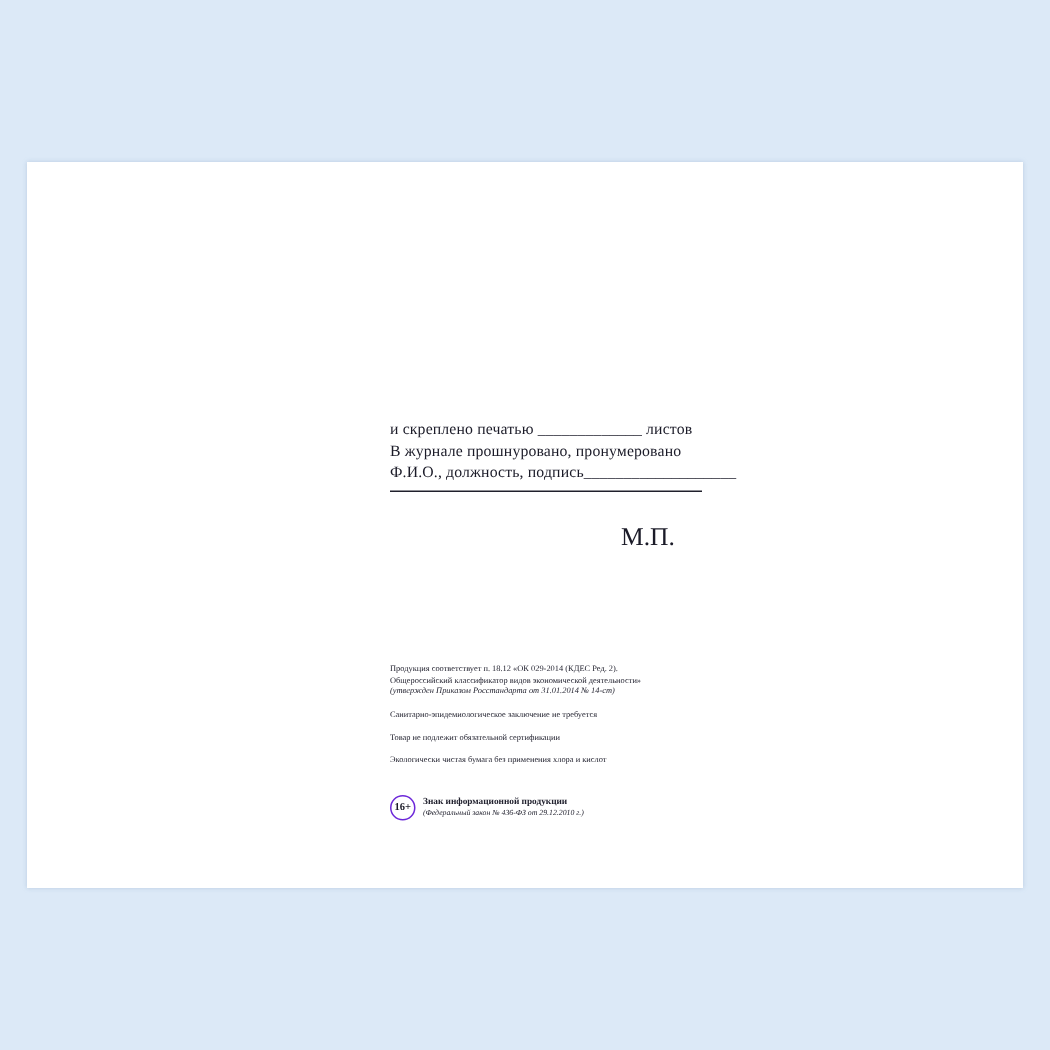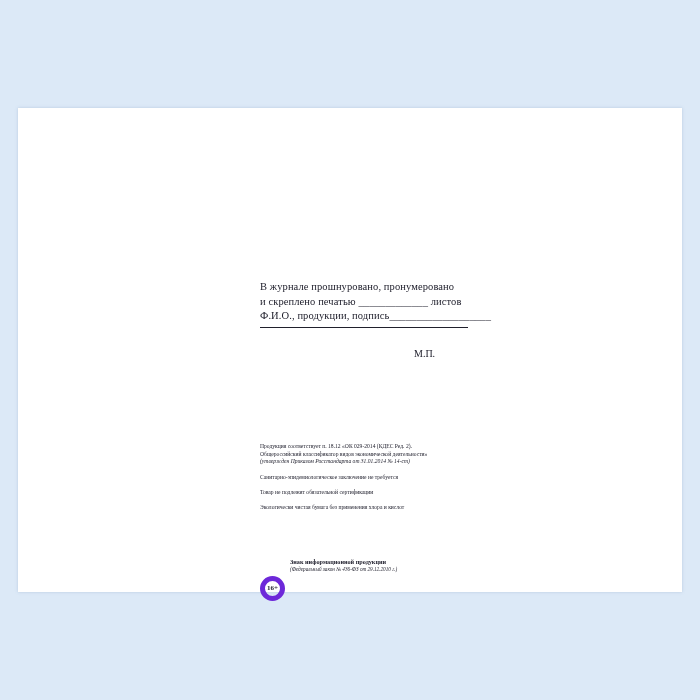--- a/index.html
+++ b/index.html
@@ -48,21 +48,21 @@
     display: block;
     width: 208px;
     border-bottom: 1px solid #20202c;
     height: 1px;
     margin-top: 2px;
   }
   #mp {
     position: absolute;
     left: 396px;
     top: 240px;
-    font-size: 10px;
+    font-size: 17px;
     color: #1b1b28;
   }
 
   
   #legal {
     left: 242px;
     top: 335px;
     width: 215px;
     font-size: 5.6px;
     line-height: 8px;
@@ -83,49 +83,48 @@
     left: 242px;
     top: 422px;
     display: flex;
     align-items: center;
     gap: 5px;
   }
   #age-badge {
     width: 15px;
     height: 15px;
     border-radius: 50%;
-    border: 5px solid #6d28d9;
+    border: 1px solid #6d28d9;
     display: flex;
     align-items: center;
     justify-content: center;
     font-size: 7px;
     font-weight: bold;
     color: #1b1b28;
     line-height: 1;
-    margin-top: 46px;
   }
   #age-text {
     font-size: 5.8px;
     line-height: 7.5px;
     color: #232330;
   }
   #age-text .bold { font-weight: bold; font-size: 6.2px; }
   #age-text .ital { font-style: italic; font-size: 5.2px; }
 </style>
 </head>
 <body>
 
 <div id="stage">
 
   <div id="page">
 
     <div class="block" id="cert-block">
+      <div class="line">и скреплено печатью _____________ листов</div>
       <div class="line">В журнале прошнуровано, пронумеровано</div>
-      <div class="line">и скреплено печатью _____________ листов</div>
-      <div class="line">Ф.И.О., продукции, подпись___________________</div>
+      <div class="line">Ф.И.О., должность, подпись___________________</div>
       <span class="rule"></span>
     </div>
 
     <div id="mp">М.П.</div>
 
     <div class="block" id="legal">
       <div class="para tight">
         <div>Продукция соответствует п. 18.12 «ОК 029-2014 (КДЕС Ред. 2).</div>
         <div>Общероссийский классификатор видов экономической деятельности»</div>
         <div class="ital">(утвержден Приказом Росстандарта от 31.01.2014 № 14-ст)</div>

